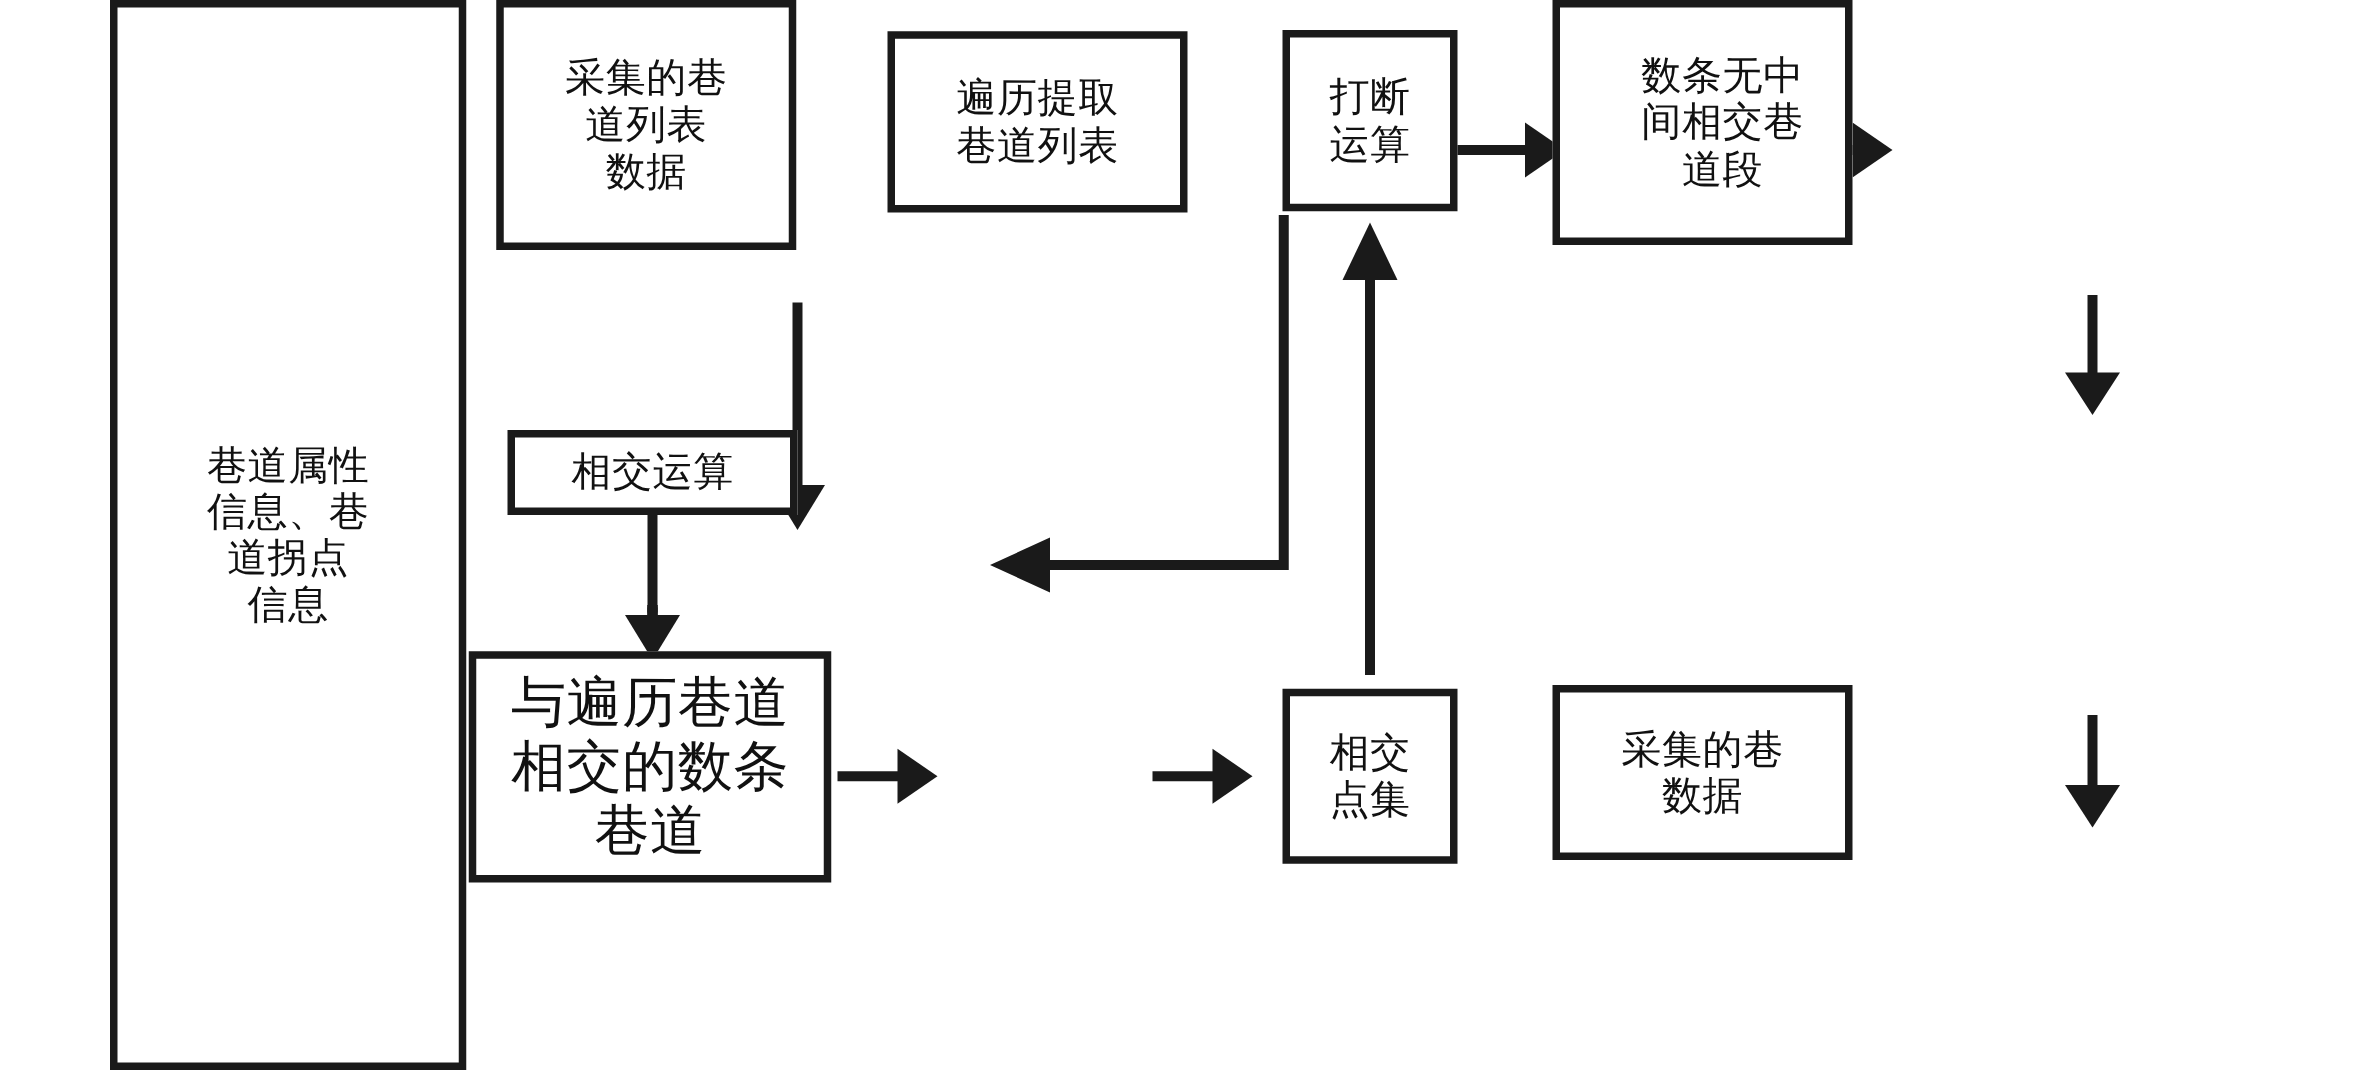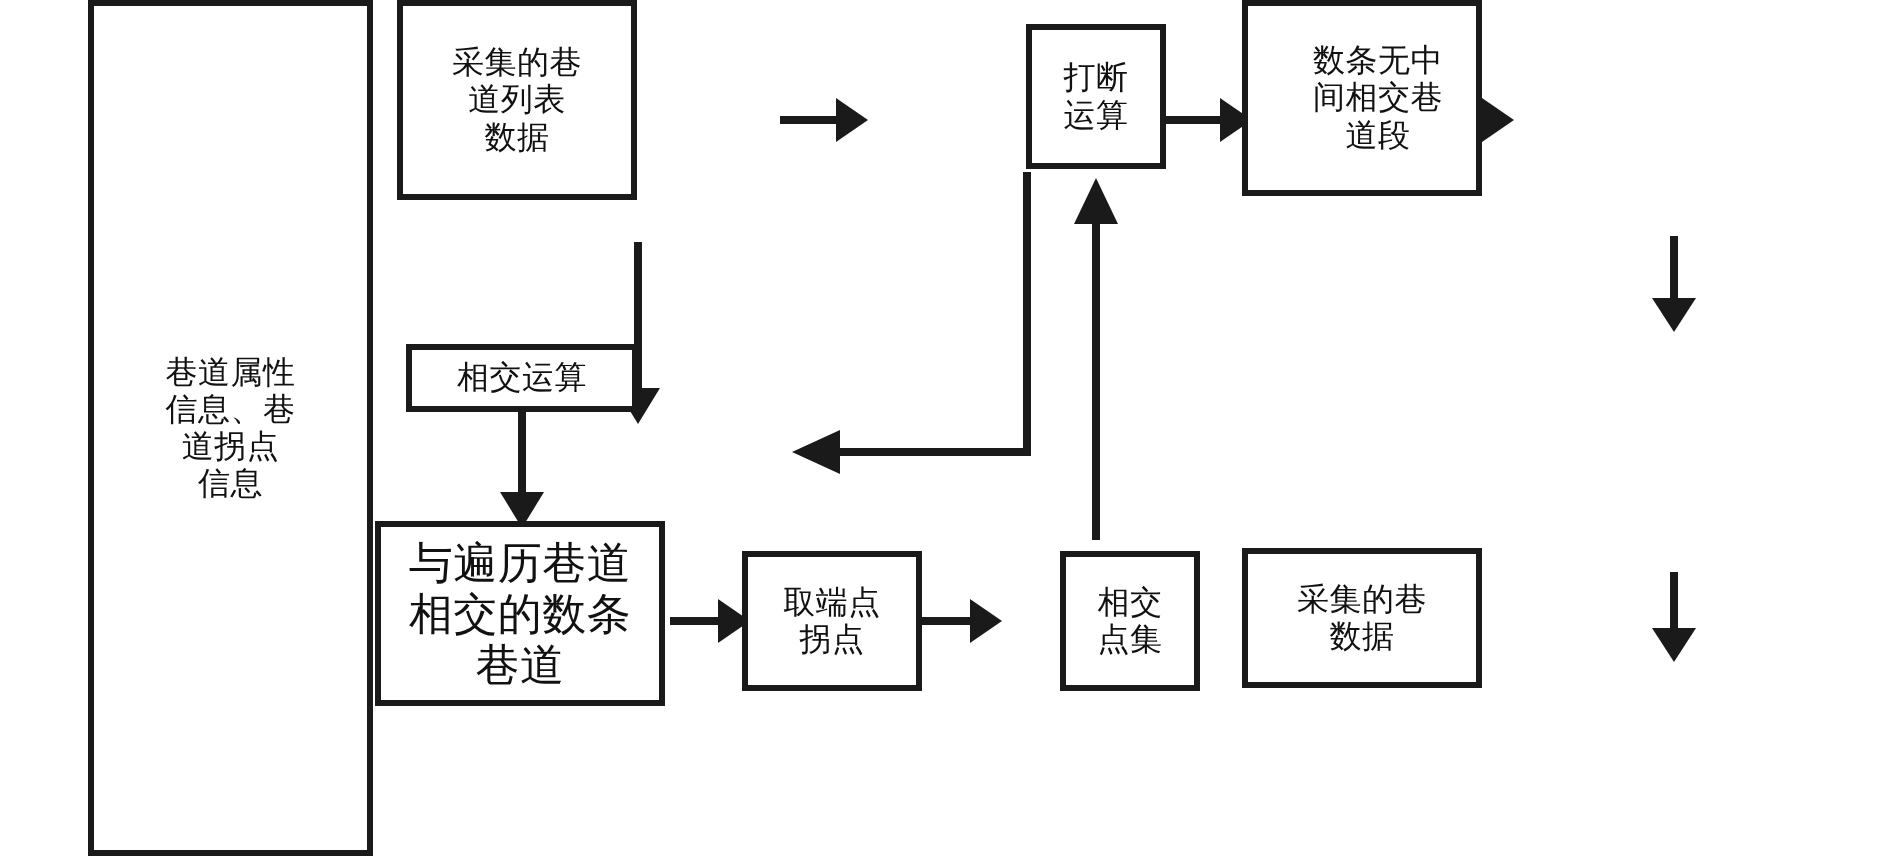--- a/index.html
+++ b/index.html
@@ -137,20 +137,24 @@
 道拐点
 信息</span>
   </div>
 
   <div class="node fs-big" style="left:397px; top:0px; width:240px; height:200px;">
     <span class="label">采集的巷
 道列表
 数据</span>
   </div>
 
+  <div class="node fs-big" style="left:710px; top:25px; width:240px; height:145px;">
+    <span class="label">遍历提取
+巷道列表</span>
+  </div>
 
   <div class="node fs-big" style="left:1026px; top:24px; width:140px; height:145px;">
     <span class="label">打断
 运算</span>
   </div>
 
   <div class="node fs-big" style="left:1242px; top:0px; width:240px; height:196px;padding-left:32px;">
     <span class="label">数条无中
 间相交巷
 道段</span>
@@ -165,23 +169,19 @@
   <div class="node fs-mid" style="left:375px; top:521px; width:290px; height:185px;">
     <span class="label">与遍历巷道
 相交的数条
 巷道</span>
   </div>
 
   <div class="node fs-big" style="left:406px; top:344px; width:232px; height:68px;">
     <span class="label">相交运算</span>
   </div>
 
-  <div class="node fs-big" style="left:742px; top:551px; width:180px; height:140px;">
-    <span class="label">取端点
-拐点</span>
-  </div>
 
-  <div class="node fs-big" style="left:1060px; top:551px; width:140px; height:140px;">
+  <div class="node fs-big" style="left:1026px; top:551px; width:140px; height:140px;">
     <span class="label">相交
 点集</span>
   </div>
 
 </div>
 
 </body></html>

